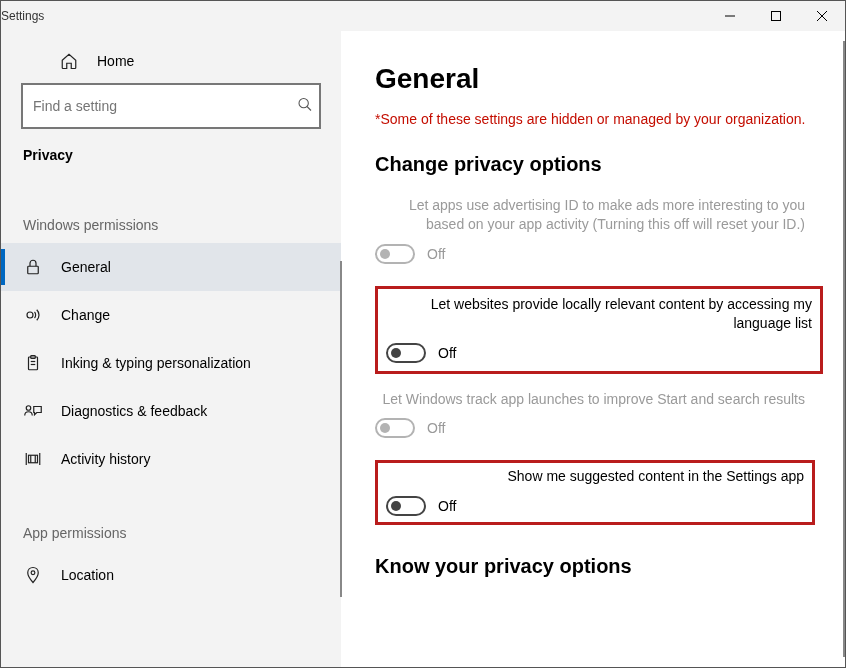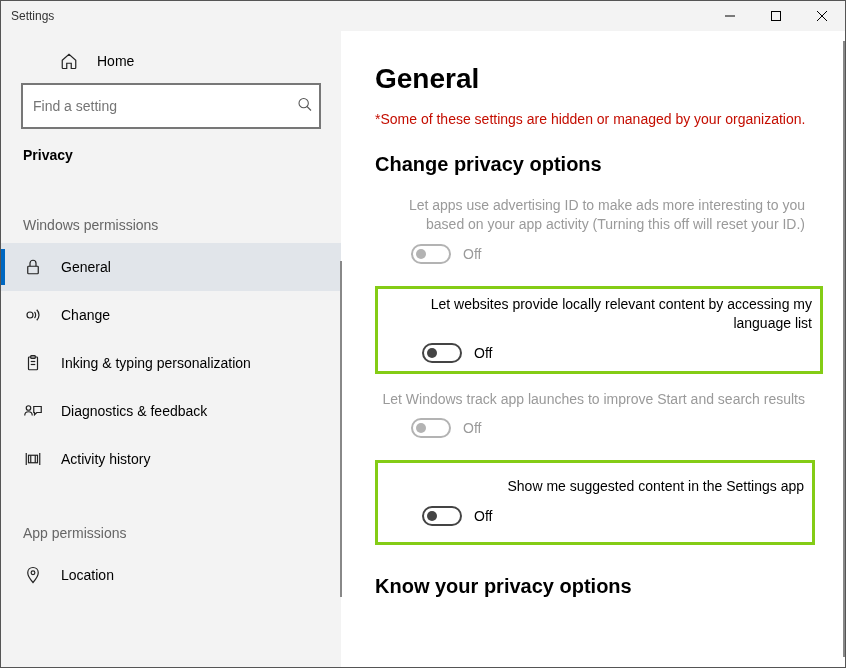--- a/index.html
+++ b/index.html
@@ -1,21 +1,21 @@
 <!DOCTYPE html>
 <html><head>
 <meta charset="utf-8">
 <style>
   * { box-sizing: border-box; }
   html, body { margin: 0; padding: 0; font-family: "Segoe UI", Arial, sans-serif; font-size: 14px; color: #000; background: #fff; }
   .window { width: 846px; height: 668px; border: 1px solid #555; display: flex; flex-direction: column; overflow: hidden; }
 
   
   .titlebar { height: 30px; display: flex; align-items: stretch; background: #f3f3f3; border-bottom: none; }
-  .title-left { display: flex; align-items: center; padding-left: 10px; font-size: 12px; color: #333; }
+  .title-left { display: flex; align-items: center; padding-left: 0; font-size: 12px; color: #333; }
   .title-spacer { flex: 1; }
   .title-controls { display: flex; }
   .title-btn { width: 46px; display: flex; align-items: center; justify-content: center; color: #000; }
   .title-btn svg { display: block; }
 
   
   .body { flex: 1; display: flex; min-height: 0; }
 
   
   .sidebar { width: 340px; background: #f3f3f3; padding: 12px 0 0 0; display: flex; flex-direction: column; position: relative; }
@@ -37,33 +37,33 @@
   .scroll-indicator { position:absolute; right:-1px; top:230px; bottom:70px; width:2px; background:#888; }
 
   
   .main { flex: 1; padding: 24px 22px 10px 34px; overflow: hidden; position: relative; }
   .h1 { font-size: 28px; font-weight: 600; margin: 8px 0 16px 0; }
   .warn { color: #c40d00; font-size: 14px; margin-bottom: 26px; }
   .h2 { font-size: 20px; font-weight: 600; margin: 0 0 20px 0; }
   .opt { margin-bottom: 22px; }
   .opt-label { font-size: 14px; color: #000; margin-bottom: 10px; line-height: 1.35; max-width: 430px; text-align: right; }
   .opt.disabled .opt-label { color: #9a9a9a; }
-  .toggle-row { display: flex; align-items: center; gap: 12px; margin-left: 36px; }
+  .toggle-row { display: flex; align-items: center; gap: 12px; }
   .toggle { width: 40px; height: 20px; border: 2px solid #444; border-radius: 12px; position: relative; }
   .opt.disabled .toggle { border-color: #b3b3b3; }
   .knob { width: 10px; height: 10px; border-radius: 50%; background: #444; position: absolute; left: 3px; top: 3px; }
   .opt.disabled .knob { background: #b3b3b3; }
   .toggle-state { font-size: 14px; color: #000; }
   .opt.disabled .toggle-state { color: #9a9a9a; }
 
   .learn-block .desc { font-size: 14px; color: #444; margin-bottom: 8px; }
   .link { color: #0067c0; font-size: 14px; display: block; line-height: 1.6; }
 
-  .highlight-box { border: 3px solid #84cc16; padding: 6px 8px; margin-bottom: 16px; }
-  .highlight-box.tight { padding: 14px 8px; }
+  .highlight-box { border: 3px solid #b91c1c; padding: 6px 8px; margin-bottom: 16px; }
+  .highlight-box.tight { padding: 4px 8px; }
 
   .main-scroll { position:absolute; right:0; top:10px; bottom:10px; width:2px; background:#888; }
 </style>
 </head>
 <body>
 
 <div class="window">
 
   <div class="titlebar">
     <div class="title-left">Settings</div>

